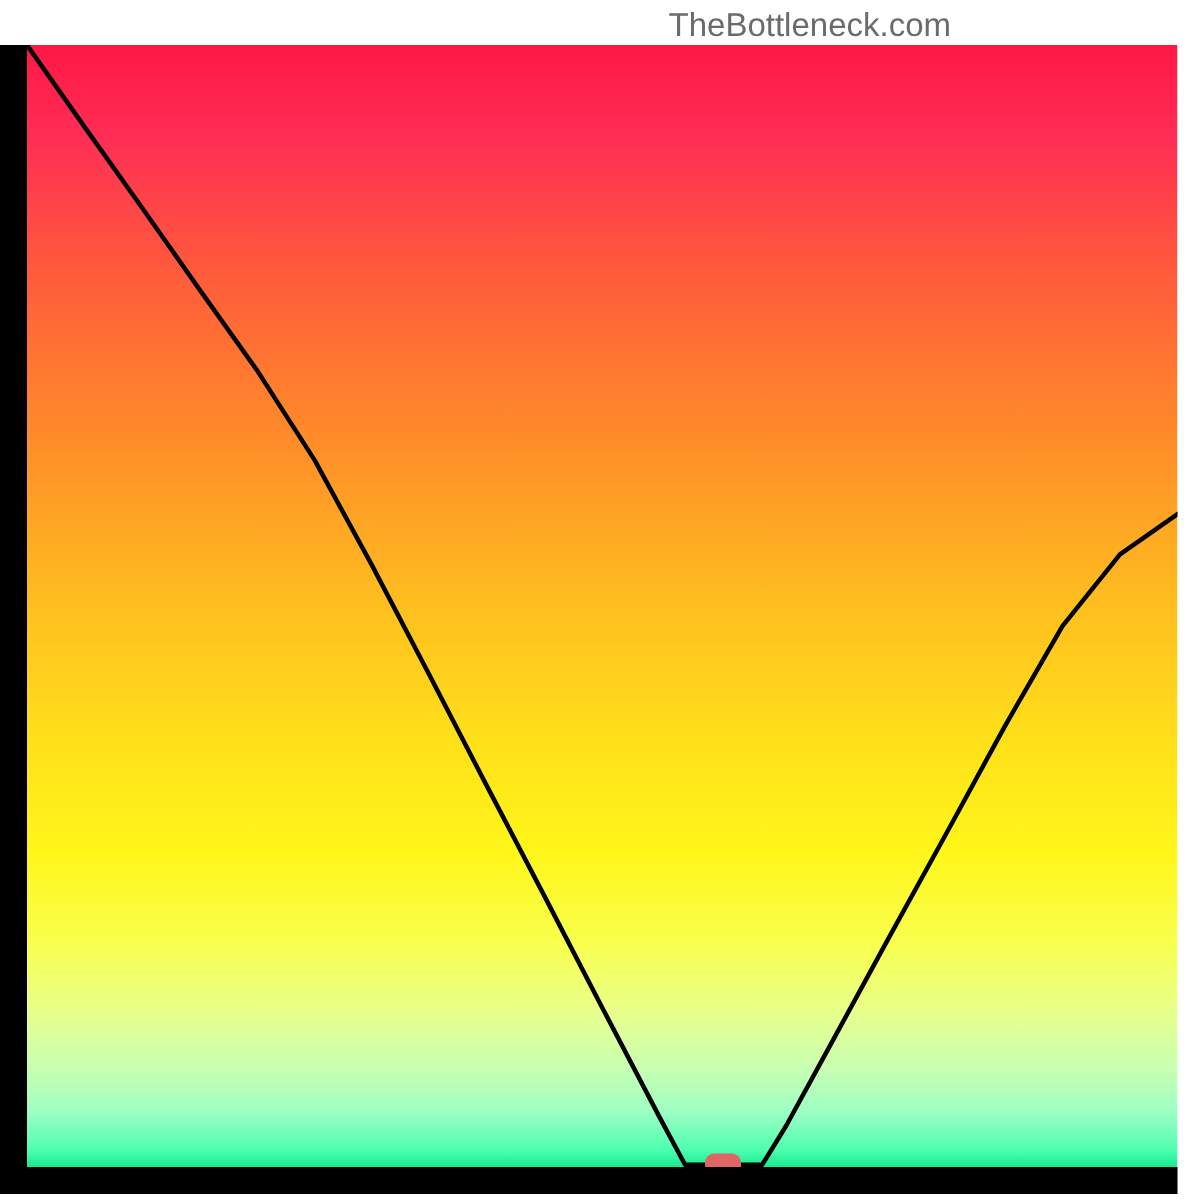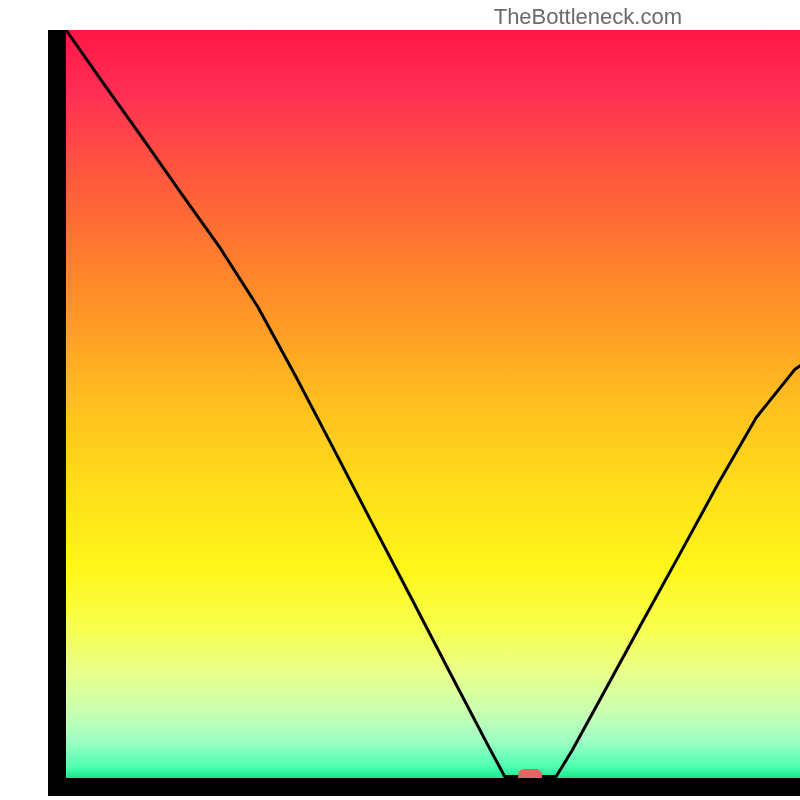--- a/index.html
+++ b/index.html
@@ -7,21 +7,20 @@
     padding: 0;
     width: 800px;
     height: 800px;
     background: #ffffff;
     font-family: Arial, Helvetica, sans-serif;
   }
   .chart-container {
     position: relative;
     width: 648px;
     height: 800px;
-    margin-left: 48px;
   }
   .watermark {
     position: absolute;
     top: 4px;
     right: 14px;
     font-size: 22px;
     color: #6b6b6b;
     font-weight: 500;
     z-index: 10;
   }

